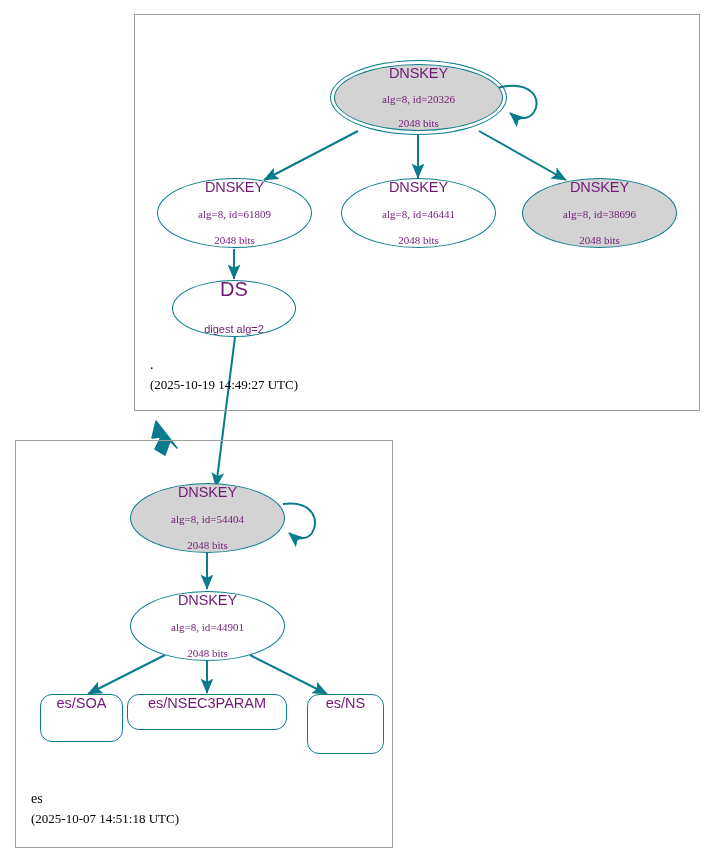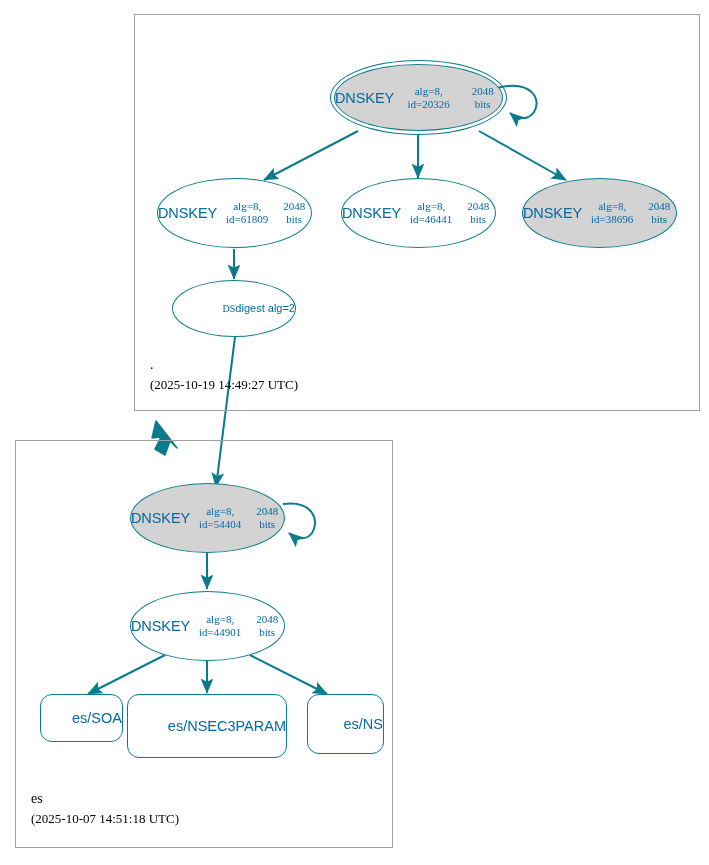--- a/index.html
+++ b/index.html
@@ -47,25 +47,25 @@
     line-height: 15px;
     margin-top: 5px;
   }
   #zone-root-label { left: 150px; top: 357px; }
   #zone-es-label   { left: 31px;  top: 791px; }
 
   .node {
     position: absolute;
     box-sizing: border-box;
     display: flex;
-    flex-direction: row;
+    flex-direction: column;
     align-items: center;
-    justify-content: flex-end;
+    justify-content: space-between;
     text-align: center;
-    color: #0369a1;
+    color: #701a75;
     background: #ffffff;
     border: 1.6px solid #0a7b8c;
   }
   .node.ellipse { border-radius: 50%; }
   .node.rrset {
     border-radius: 12px;
     border-width: 1.8px;
   }
   .node.sep { background: #d3d3d3; }
 
@@ -79,22 +79,22 @@
     font-family: "Liberation Serif", serif;
     font-size: 11px;
     line-height: 13px;
   }
   .node .t1only {
     font-family: "Liberation Sans", sans-serif;
     font-size: 14.5px;
     line-height: 16px;
   }
   .node .ds1 {
-    font-family: Liberation Serif, serif;
-    font-size: 10px;
+    font-family: Liberation Sans, sans-serif;
+    font-size: 20px;
     line-height: 17px;
   }
   .node .ds2 {
     font-family: Liberation Sans, sans-serif;
     font-size: 11px;
     line-height: 13px;
   }
 
   
   .dbl-ring {
@@ -217,19 +217,19 @@
 <div class="node ellipse" style="left:130px; top:591px; width:155px; height:70px;">
   <span class="t1">DNSKEY</span>
   <span class="t2">alg=8, id=44901</span>
   <span class="t3">2048 bits</span>
 </div>
 
 <div class="node rrset" style="left:40px; top:694px; width:83px; height:48px;">
   <span class="t1only">es/SOA</span>
 </div>
 
-<div class="node rrset" style="left:127px; top:694px; width:160px; height:64px;">
+<div class="node rrset" style="left:127px; top:694px; width:160px; height:36px;">
   <span class="t1only">es/NSEC3PARAM</span>
 </div>
 
 <div class="node rrset" style="left:307px; top:694px; width:77px; height:60px;">
   <span class="t1only">es/NS</span>
 </div>
 
 </body></html>

